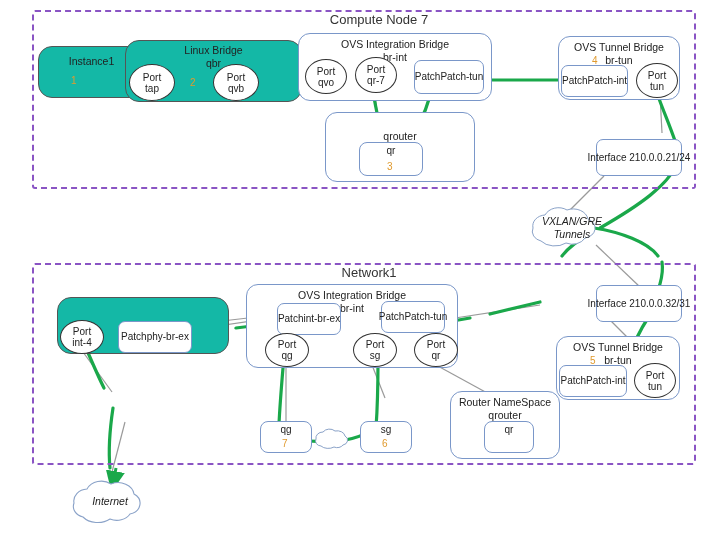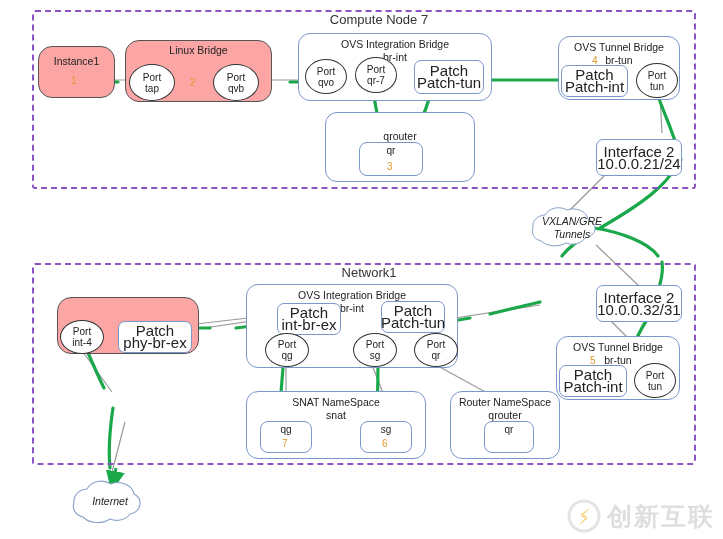--- a/index.html
+++ b/index.html
@@ -53,41 +53,42 @@
     line-height: 12px;
     color: #222;
     white-space: nowrap;
   }
 
   
   .gbox {
     position: absolute;
     border: 1px solid #555;
     border-radius: 14px;
-    background: #fca5a5;
+    background: #14b8a6;
+    padding-left: 30px;
   }
   .gbox > .hdr {
     position: absolute;
     left: 0; right: 0;
     text-align: center;
     font-size: 10.5px;
     line-height: 12px;
     color: #222;
     white-space: nowrap;
   }
 
   
   .nodebox {
     position: absolute;
     border: 1px solid #7a97c9;
     border-radius: 7px;
     background: #ffffff;
-    display: flex; flex-direction: column;
+    display: flex; flex-direction: row;
     align-items: center; justify-content: center;
-    font-size: 15px; line-height: 12px;
+    font-size: 10px; line-height: 12px;
     color: #222; text-align: center;
     white-space: nowrap;
   }
 
   
   .port {
     position: absolute;
     border: 1px solid #333;
     border-radius: 50%;
     background: #ffffff;
@@ -293,20 +294,21 @@
   <div class="zone" style="left:32px; top:263px; width:660px; height:198px;"></div>
   <div class="zone-title" style="left:320px; top:265px; width:90px;">Network1</div>
 
   <div class="gbox" style="left:38px; top:46px; width:75px; height:50px;">
     <div class="hdr" style="top:8px;">Instance1</div>
   </div>
   <div class="step" style="left:71px; top:75px;">1</div>
 
   <div class="gbox" style="left:125px; top:40px; width:145px; height:60px;">
     <div class="hdr" style="top:3px;">Linux  Bridge</div>
+    <div class="hdr" style="top:16px;">qbr</div>
   </div>
   <div class="port" style="left:129px; top:64px; width:44px; height:35px;">
     <span>Port</span>
     <span>tap</span>
   </div>
   <div class="port" style="left:213px; top:64px; width:44px; height:35px;">
     <span>Port</span>
     <span>qvb</span>
   </div>
   <div class="step" style="left:190px; top:77px;">2</div>
@@ -387,24 +389,20 @@
   </div>
   <div class="port" style="left:353px; top:333px; width:42px; height:32px;">
     <span>Port</span>
     <span>sg</span>
   </div>
   <div class="port" style="left:414px; top:333px; width:42px; height:32px;">
     <span>Port</span>
     <span>qr</span>
   </div>
 
-  <div class="bridge" style="left:246px; top:391px; width:178px; height:66px;">
-    <div class="hdr" style="top:4px;">SNAT NameSpace</div>
-    <div class="hdr" style="top:17px;">snat</div>
-  </div>
   <div class="nsinner" style="left:260px; top:421px; width:50px; height:30px;">
     <div class="lbl">qg</div>
   </div>
   <div class="step" style="left:282px; top:438px;">7</div>
   <div class="nsinner" style="left:360px; top:421px; width:50px; height:30px;">
     <div class="lbl">sg</div>
   </div>
   <div class="step" style="left:382px; top:438px;">6</div>
 
   <div class="bridge" style="left:450px; top:391px; width:108px; height:66px;">
@@ -430,21 +428,14 @@
     <span>Patch-int</span>
   </div>
   <div class="port" style="left:634px; top:363px; width:40px; height:33px;">
     <span>Port</span>
     <span>tun</span>
   </div>
 
 
   <div class="cloudlbl" style="left:72px; top:495px; width:76px;">Internet</div>
 
-  <div id="watermark">
-    <svg width="34" height="34" viewBox="0 0 34 34">
-      <circle cx="17" cy="17" r="15" fill="none" stroke="#e0e0e0" stroke-width="3"></circle>
-      <path d="M24,8 L14,18 L21,19 L11,27 L20,17 L13,16 z" fill="#f0b429" opacity="0.75"></path>
-    </svg>
-    <span class="wm-text">创新互联</span>
-  </div>
 
 </div>
 
 </body></html>

